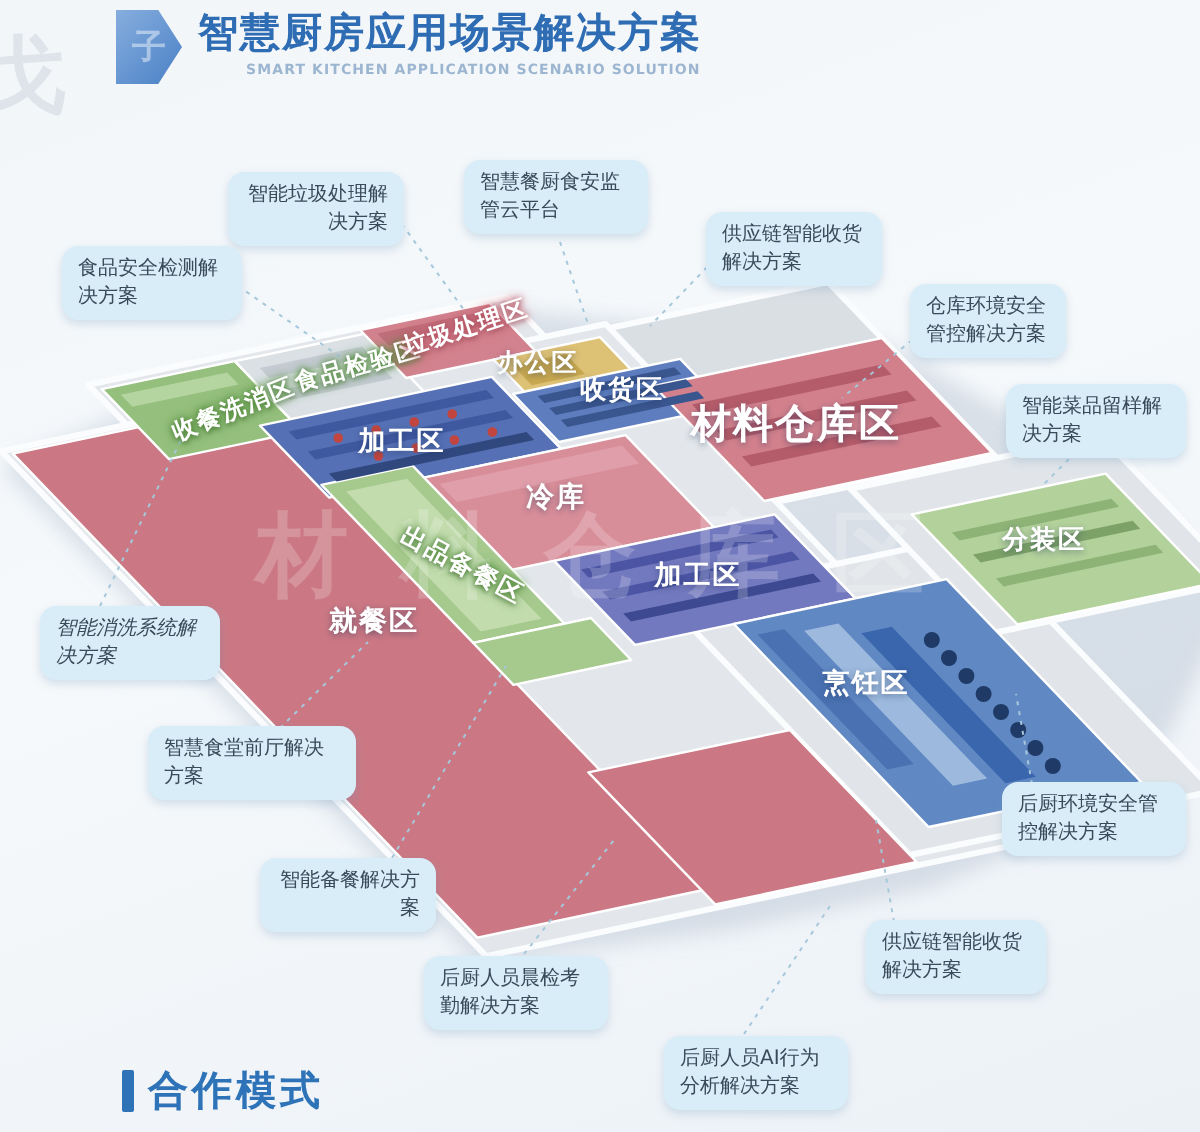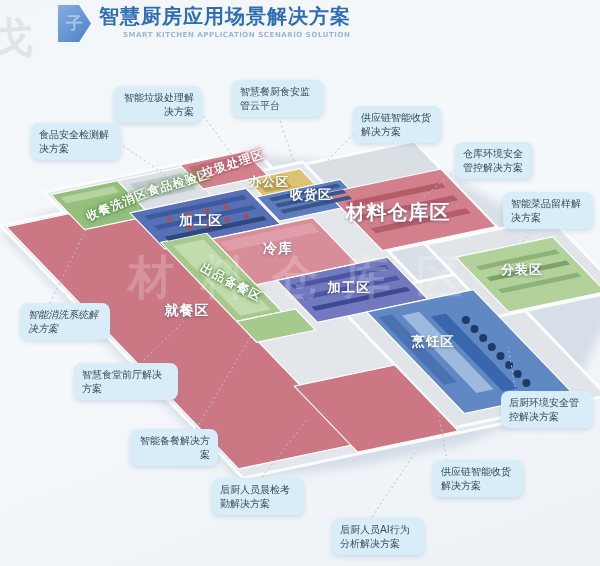--- a/index.html
+++ b/index.html
@@ -165,14 +165,18 @@
   <div class="header">
     <div class="logo">
         <span>子</span>
       </div>
     <div>
       <div class="title">智慧厨房应用场景解决方案</div>
       <div class="subtitle">SMART KITCHEN APPLICATION SCENARIO SOLUTION</div>
     </div>
   </div>
 
+  <div class="footer">
+    <div class="bar"></div>
+    <div class="label">合作模式</div>
+  </div>
 
 </div>
 
 </body></html>

